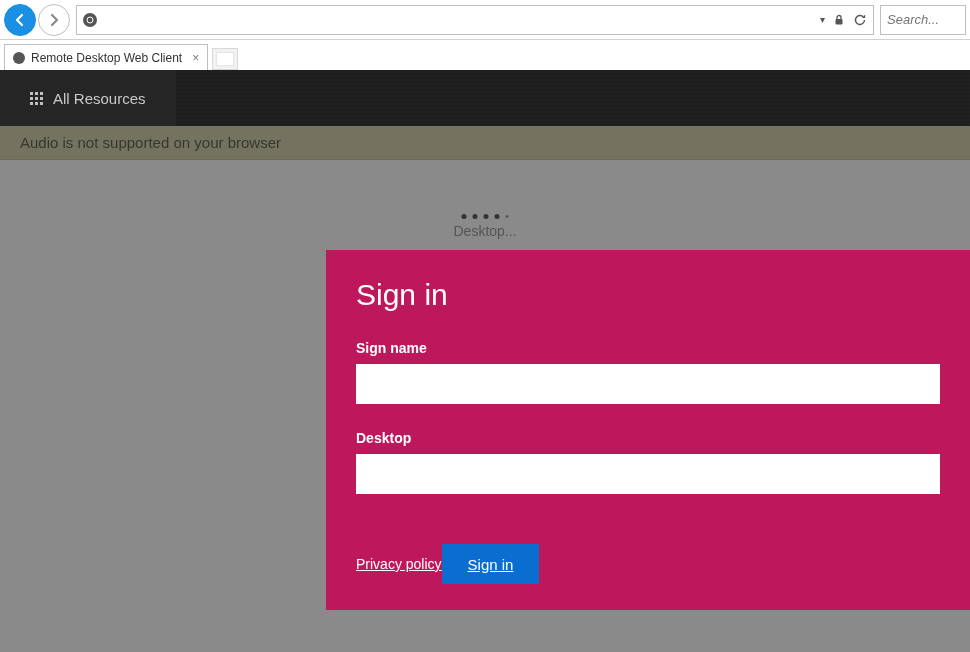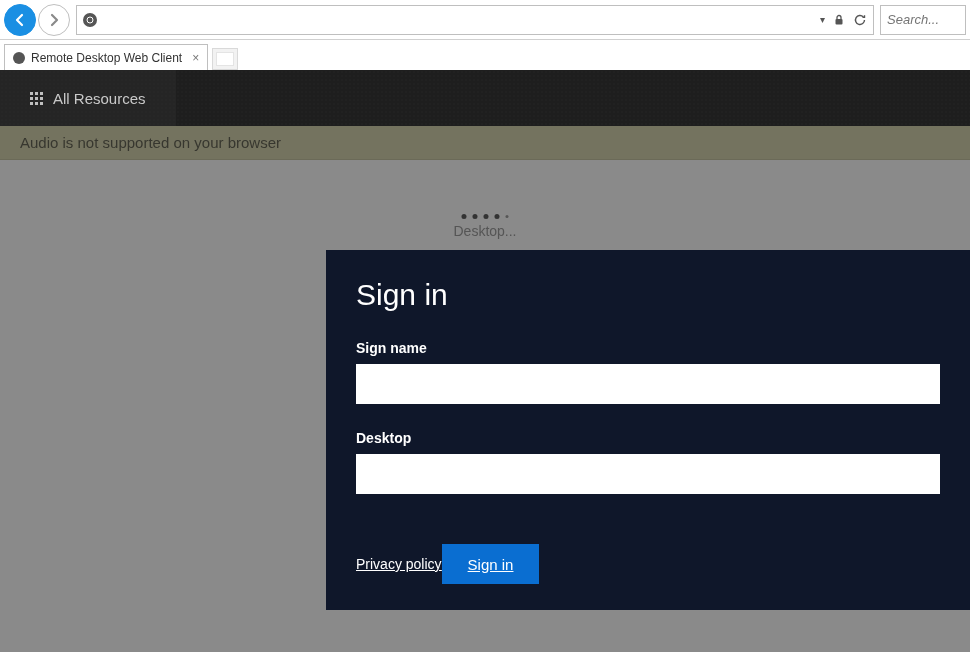--- a/index.html
+++ b/index.html
@@ -42,21 +42,21 @@
   .overlay { position:absolute; inset:0; background: rgba(60,60,60,0.55); }
   .banner-over { position:absolute; left:0; right:0; top:0; }
 
   
   .loading { position:absolute; left:50%; top: 88px; transform: translateX(-50%); text-align:center; color:#555; font-size:14px; }
   .dots { display:flex; gap:6px; justify-content:center; margin-bottom:4px; }
   .dots span { width:5px; height:5px; border-radius:50%; background:#333; }
   .dots span:last-child { width:3px; height:3px; opacity:.6; margin-top:1px; }
 
   
-  .modal { position:absolute; left: 326px; top: 124px; width: 644px; background:#0f172a; color:#fff; padding: 28px 30px 26px 30px; }
+  .modal { position:absolute; left: 326px; top: 124px; width: 644px; background:#be185d; color:#fff; padding: 28px 30px 26px 30px; }
   .modal h1 { font-weight: 300; font-size: 30px; margin-bottom: 28px; }
   .field-label { font-size: 14px; font-weight: 600; margin-bottom: 8px; display:block; }
   .text-input { width:100%; height:40px; background:#fff; border:none; outline:none; color:#000; font-size:15px; padding: 0 10px; margin-bottom: 26px; }
   .modal-footer { display:flex; align-items:center; justify-content:flex-start; margin-top: 24px; text-decoration: underline; }
   .privacy { color:#fff; text-decoration: underline; font-size:14px; }
   .signin-btn { background:#0a6ed1; color:#fff; border:none; height:40px; padding: 0 26px; font-size:15px; cursor:pointer; }
 </style>
 </head>
 <body>
 

